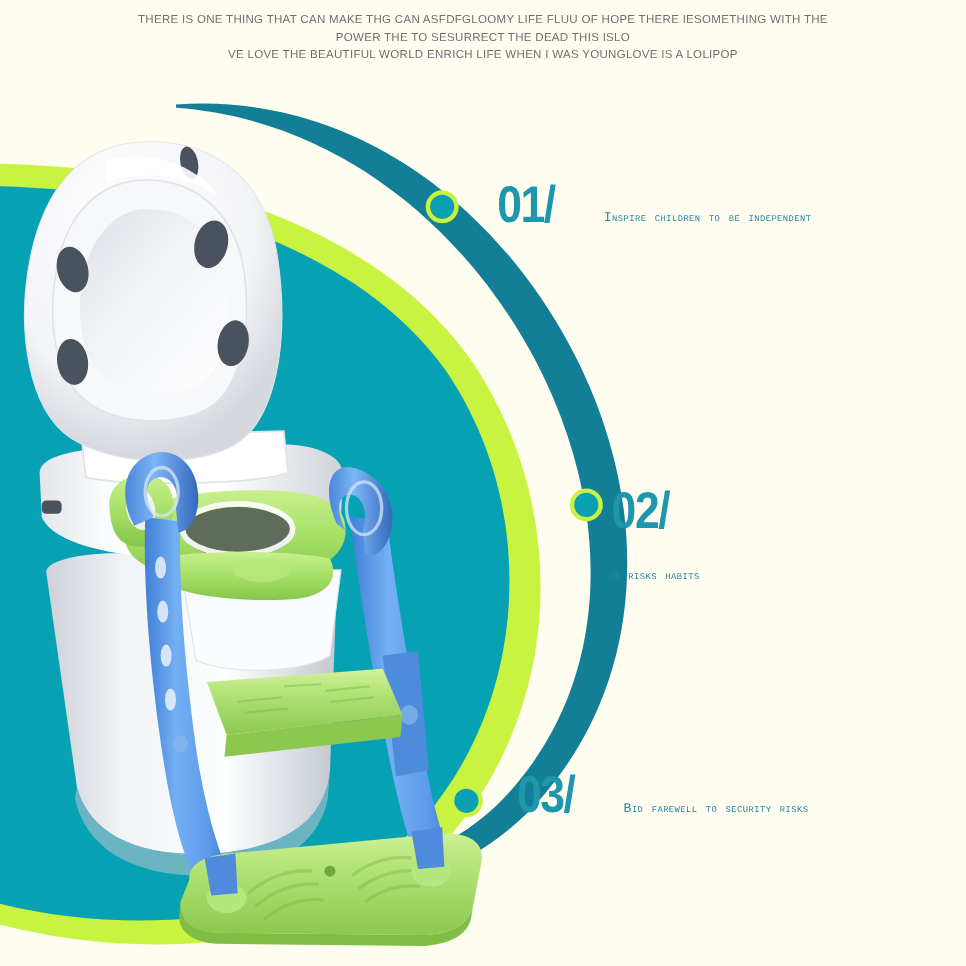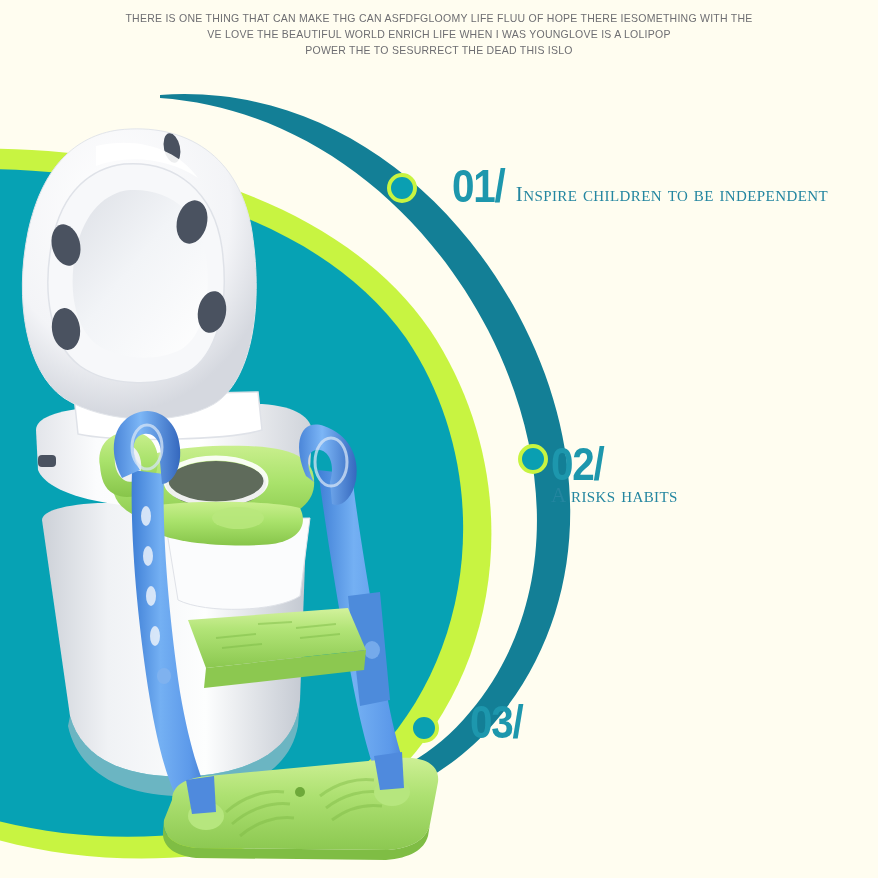--- a/index.html
+++ b/index.html
@@ -55,39 +55,40 @@
     z-index: 12;
   }
 
   
   .callout {
     position: absolute;
     z-index: 30;
     display: flex;
     align-items: baseline;
     white-space: nowrap;
+    gap: 28px;
   }
   .callout .num {
     font-family: "Liberation Sans", sans-serif;
     font-weight: bold;
     font-size: 47px;
     line-height: 47px;
     letter-spacing: -1.5px;
     color: #1d97ad;
     transform: scaleX(0.86);
     transform-origin: left bottom;
   }
   .callout .ctext {
-    font-family: Liberation Serif, serif;
+    font-family: Liberation Mono, monospace;
     font-variant: small-caps;
-    font-size: 21px;
+    font-size: 12px;
     line-height: 18px;
     letter-spacing: 0.4px;
     color: #2486a0;
-    margin-left: 3px;
+    margin-left: 8px;
     position: relative;
     top: -1px;
   }
 
   #callout-01 { left: 452px; top: 162px; }
   #callout-02 { left: 548px; top: 440px; flex-direction: column; }
   #callout-03 { left: 470px; top: 698px; align-items: flex-end; }
 
   
   .marker {
@@ -361,35 +362,36 @@
       <ellipse cx="206" cy="816" rx="18" ry="14" fill="#b6e67e"></ellipse>
       <ellipse cx="392" cy="792" rx="18" ry="14" fill="#b6e67e"></ellipse>
 
       <path d="M 186 780 L 214 776 L 216 812 L 192 814 Z" fill="#4f8add"></path>
       <path d="M 374 756 L 402 752 L 404 788 L 380 790 Z" fill="#4f8add"></path>
     </g>
   </svg>
 
   <div id="header-copy">
     <span class="hline l1">THERE IS ONE THING THAT CAN MAKE THG CAN ASFDFGLOOMY LIFE FLUU OF HOPE THERE IESOMETHING WITH THE</span>
+    <span class="hline">POWER THE TO SESURRECT THE DEAD THIS ISLO</span>
     <span class="hline">VE LOVE THE BEAUTIFUL WORLD ENRICH LIFE WHEN I WAS YOUNGLOVE IS A LOLIPOP</span>
-    <span class="hline">POWER THE TO SESURRECT THE DEAD THIS ISLO</span>
   </div>
 
   <div class="marker" id="marker-01"></div>
   <div class="marker" id="marker-02"></div>
   <div class="marker" id="marker-03"></div>
 
   <div class="callout" id="callout-01">
     <span class="num">01/</span>
     <span class="ctext">Inspire children to be independent</span>
   </div>
 
   <div class="callout" id="callout-02">
     <span class="num">02/</span>
     <span class="ctext">A risks habits</span>
   </div>
 
   <div class="callout" id="callout-03">
     <span class="num">03/</span>
+    <span class="ctext">Bid farewell to security risks</span>
   </div>
 
 </div>
 
 </body></html>

